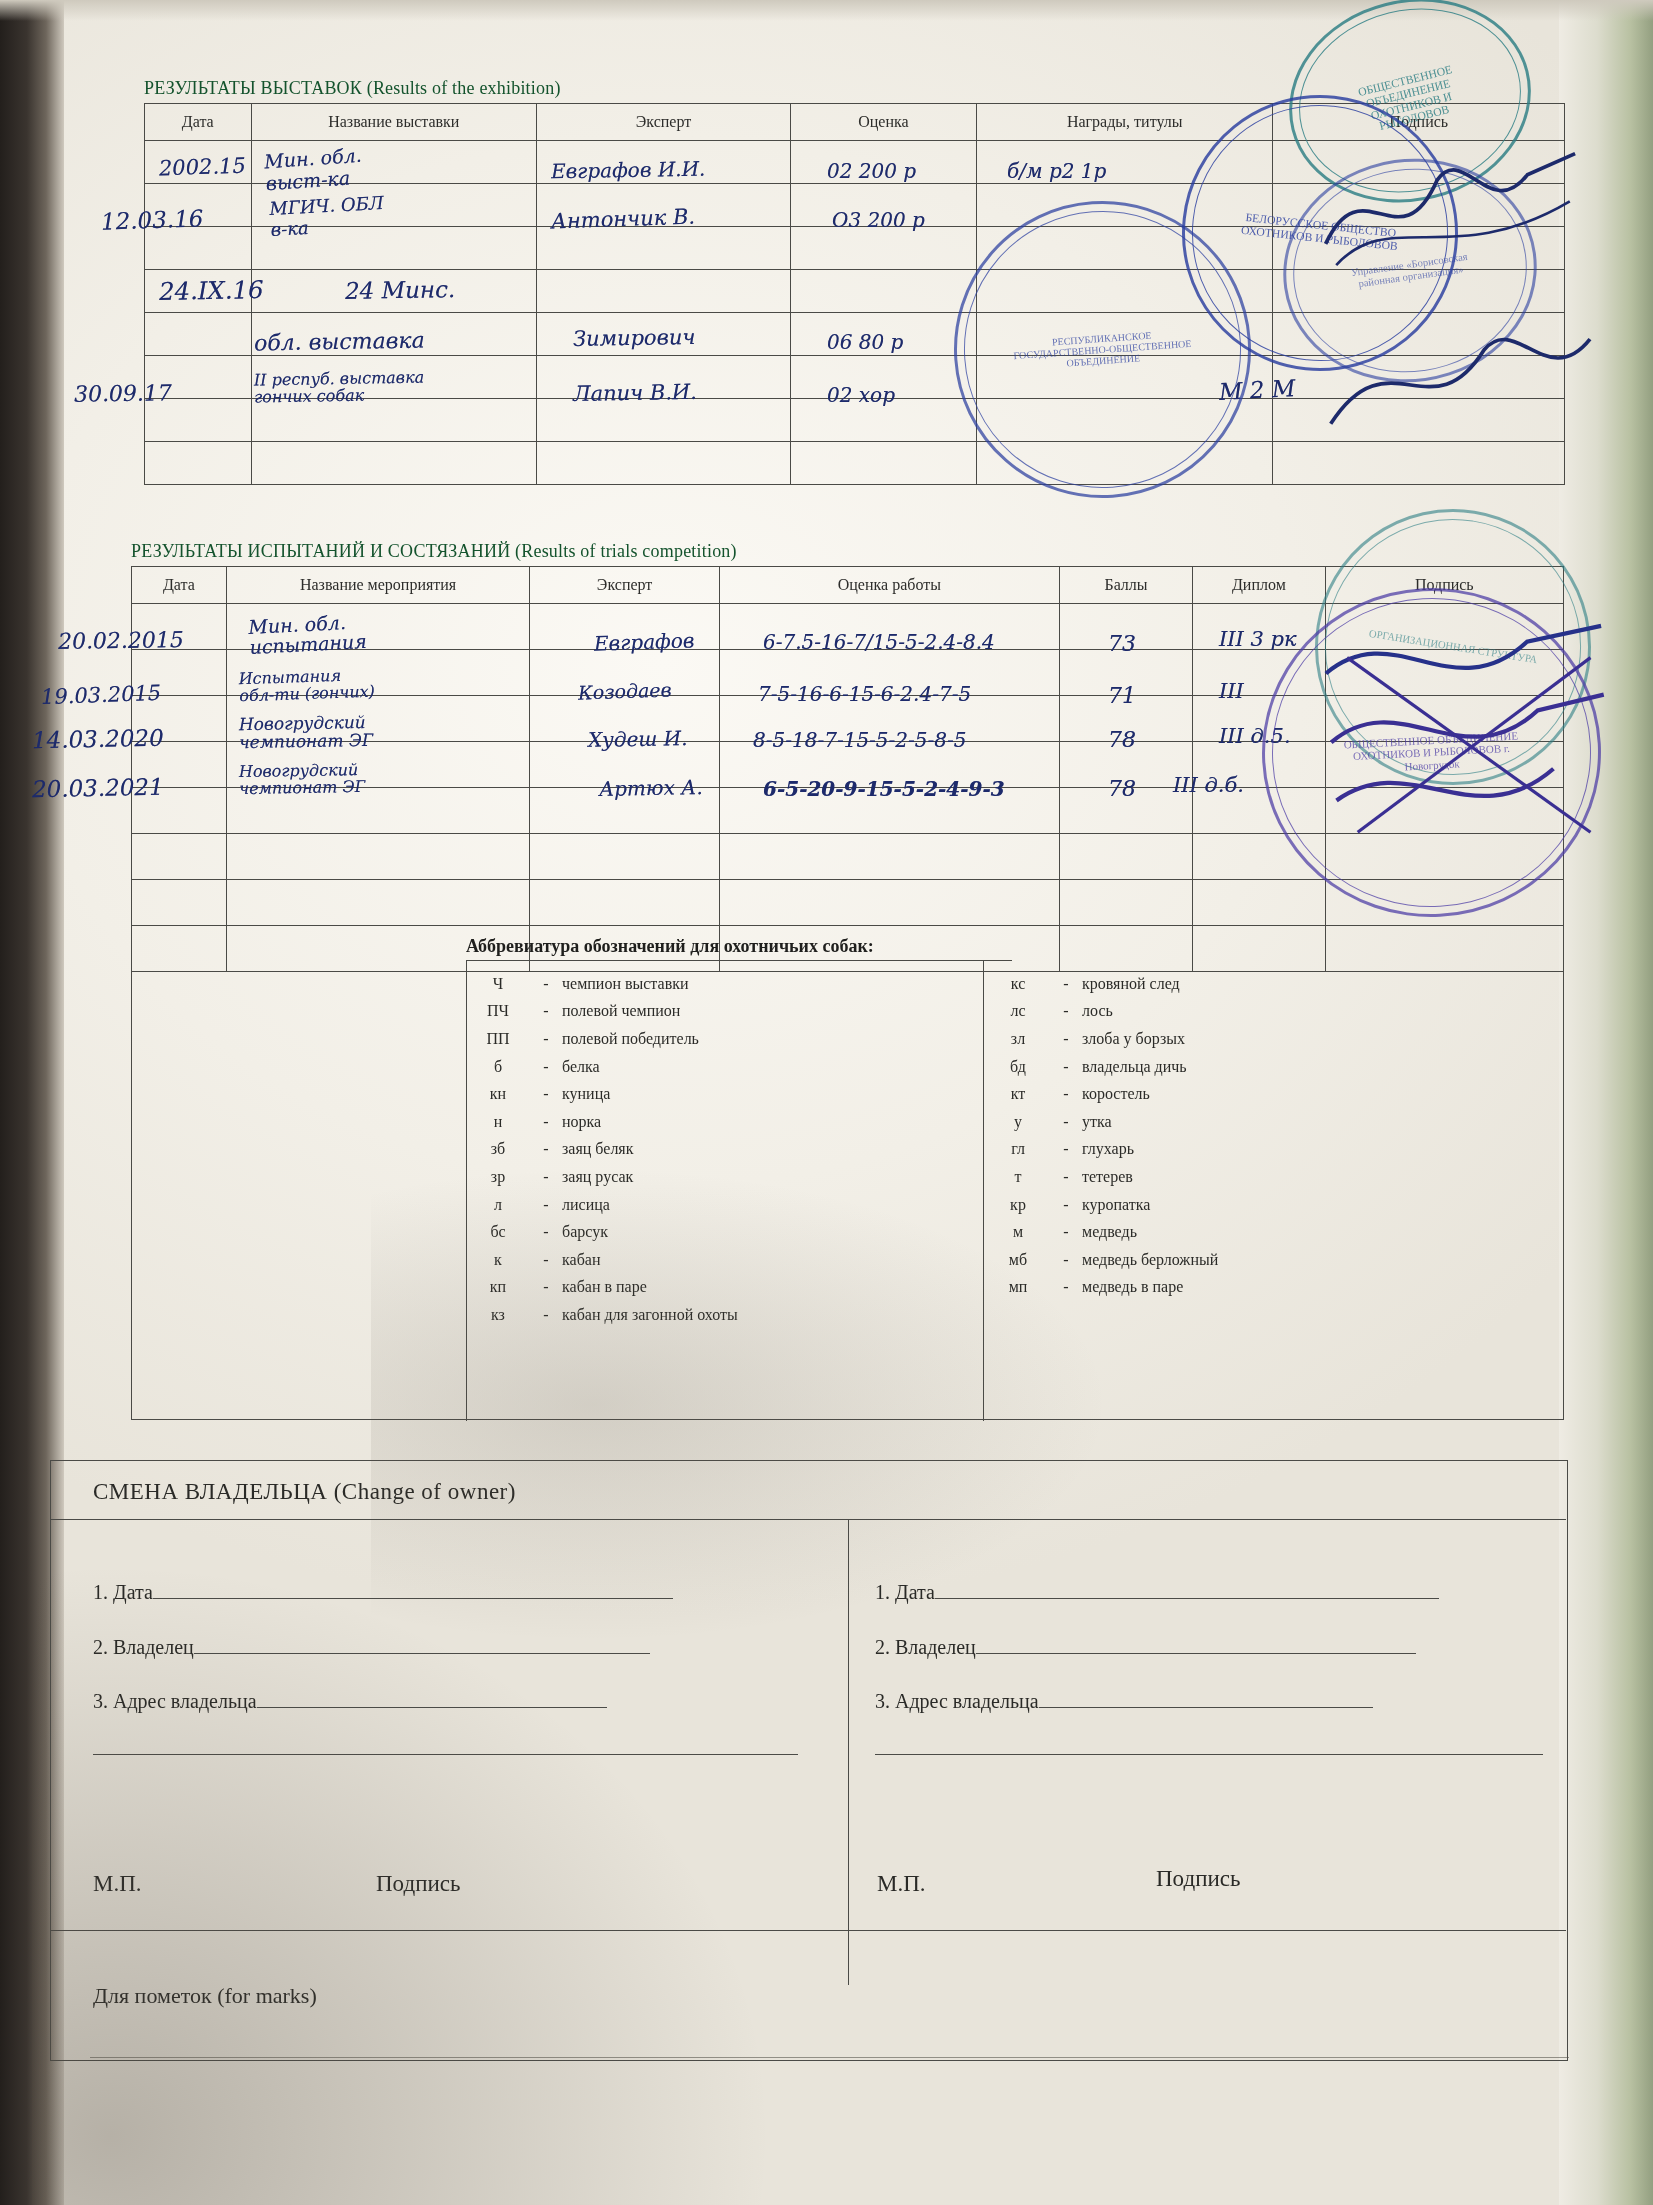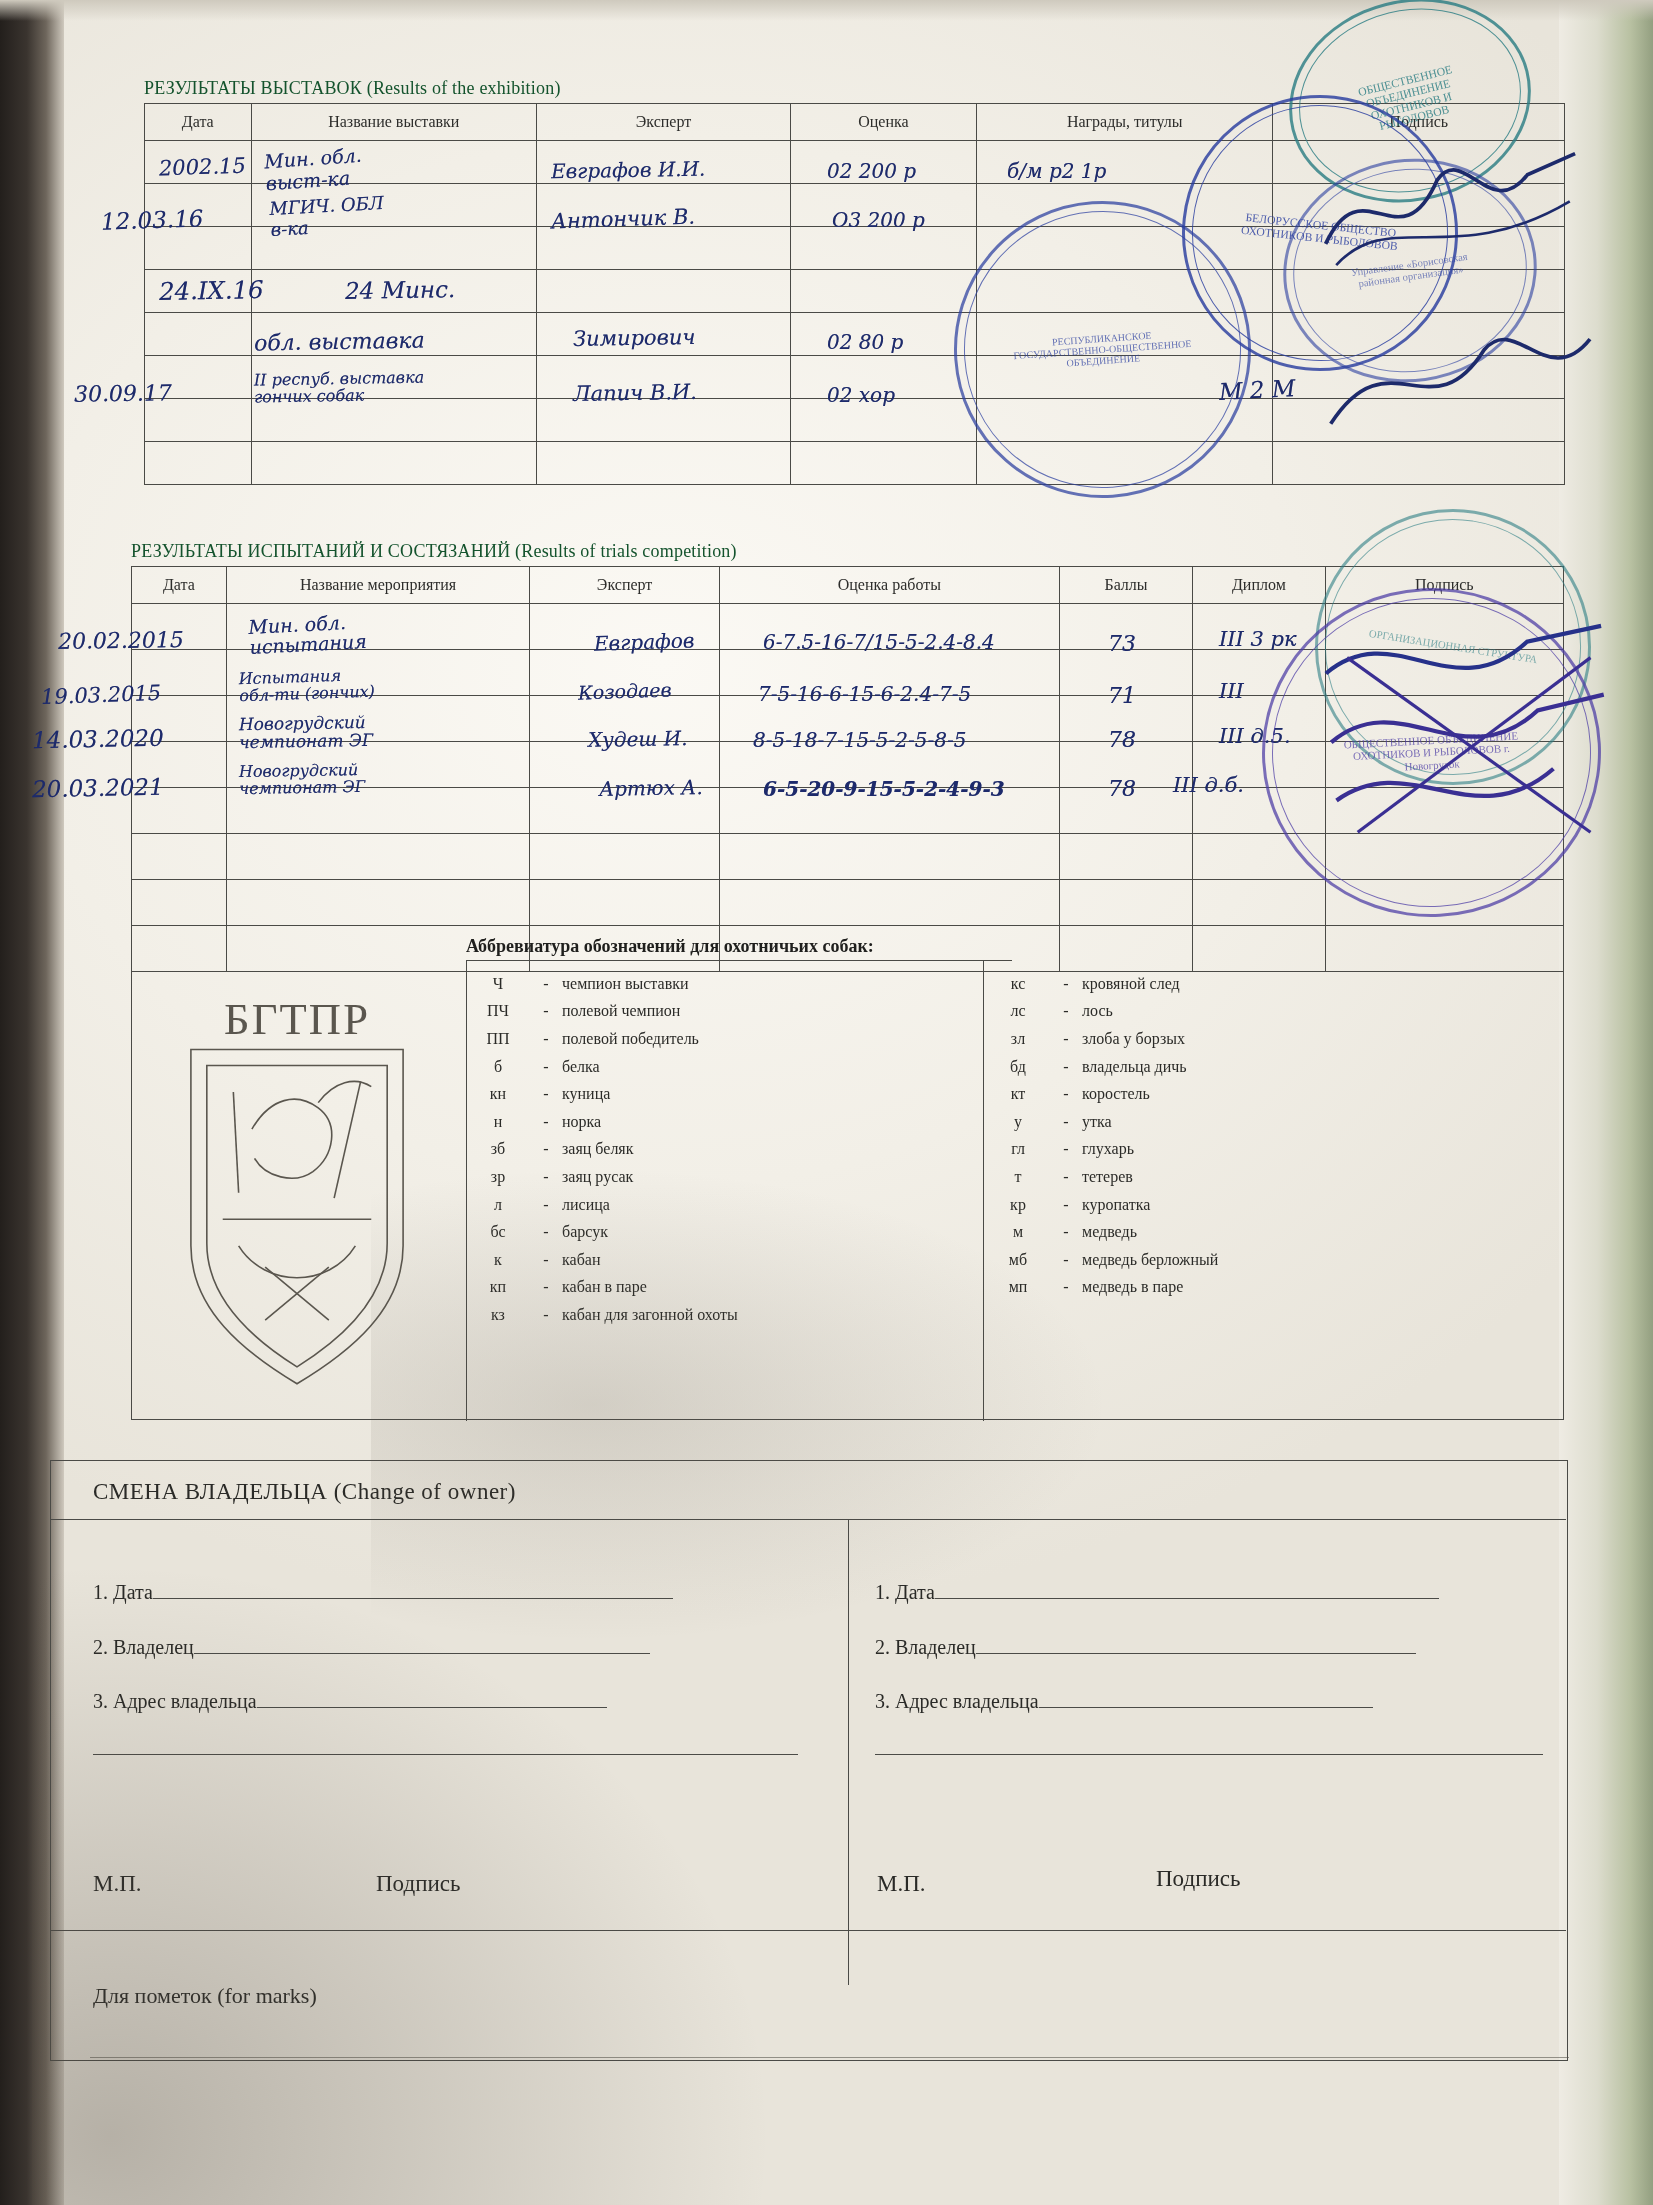--- a/index.html
+++ b/index.html
@@ -223,21 +223,21 @@
   <div class="hw" style="left:270px;top:195px;font-size:18px;transform:rotate(-3deg);white-space:pre;">МГИЧ. ОБЛ
 в-ка</div>
   <div class="hw" style="left:551px;top:207px;font-size:21px;transform:rotate(-2deg);">Антончик В.</div>
   <div class="hw" style="left:832px;top:208px;font-size:20px;">О3  200 р</div>
 
   <div class="hw" style="left:159px;top:276px;font-size:24.4px;transform:rotate(-1deg);">24.IX.16</div>
   <div class="hw" style="left:345px;top:277px;font-size:23px;transform:rotate(-1deg);">24 Минс.</div>
 
   <div class="hw" style="left:254px;top:329px;font-size:22px;transform:rotate(-1deg);">обл. выставка</div>
   <div class="hw" style="left:573px;top:326px;font-size:21px;transform:rotate(-1deg);">Зимирович</div>
-  <div class="hw" style="left:827px;top:330px;font-size:20px;">02  80 р</div>
+  <div class="hw" style="left:827px;top:330px;font-size:20px;">06  80 р</div>
 
   <div class="hw" style="left:74px;top:381px;font-size:22px;transform:rotate(-1deg);">30.09.17</div>
   <div class="hw" style="left:254px;top:371px;font-size:16px;transform:rotate(-1deg);white-space:pre;line-height:1.05;">II респуб. выставка
 гончих собак</div>
   <div class="hw" style="left:573px;top:381px;font-size:21px;transform:rotate(-1deg);">Лапич В.И.</div>
   <div class="hw" style="left:827px;top:383px;font-size:20px;">02  хор</div>
   <div class="hw" style="left:1219px;top:377px;font-size:23px;transform:rotate(-3deg);">М 2 М</div>
 
   <div class="cap" style="left:131px;top:541px;">РЕЗУЛЬТАТЫ  ИСПЫТАНИЙ  И СОСТЯЗАНИЙ (Results of trials competition)</div>
 
@@ -407,37 +407,20 @@
   <table class="tbl" style="left:131px;top:925px;width:1433px;">
     <tbody>
         <tr>
           <td style="height:493px;"></td>
         </tr>
   </tbody>
     </table>
 
   <div class="abbr-title" style="left:466px;top:936px;">Аббревиатура обозначений для охотничьих собак:</div>
 
-  <div style="position:absolute;left:159px;top:970px;width:276px;height:435px;">
-    <svg viewBox="0 0 520 820" style="width:100%;height:100%;">
-      <g fill="none" stroke="#5a564e" stroke-width="3">
-        <path d="M60,150 L460,150 L460,520 C460,640 360,720 260,780 C160,720 60,640 60,520 Z"></path>
-        <path d="M90,180 L430,180 L430,515 C430,620 345,695 260,748 C175,695 90,620 90,515 Z"></path>
-        <path d="M120,470 L400,470"></path>
-        <path d="M150,520 C200,600 320,600 370,520"></path>
-        <path d="M175,300 C210,240 260,230 300,260 C340,290 330,350 290,380 C255,405 200,390 180,355"></path>
-        <path d="M300,250 C330,210 370,200 400,220"></path>
-        <path d="M140,230 L150,420"></path>
-        <path d="M380,210 L330,430"></path>
-        <path d="M200,560 L320,660"></path>
-        <path d="M320,560 L200,660"></path>
-      </g>
-      <text x="260" y="120" font-family="Liberation Serif, serif" font-size="84" fill="#5a564e" text-anchor="middle" letter-spacing="4">БГТПР</text>
-    </svg>
-  </div>
 
   <div style="position:absolute;left:466px;top:970px;width:520px;">
     <div class="abbr-row">
         <span class="abbr-code">Ч</span>
         <span class="abbr-dash">-</span>
         <span class="abbr-word">чемпион выставки</span>
       </div>
     <div class="abbr-row">
         <span class="abbr-code">ПЧ</span>
         <span class="abbr-dash">-</span>

